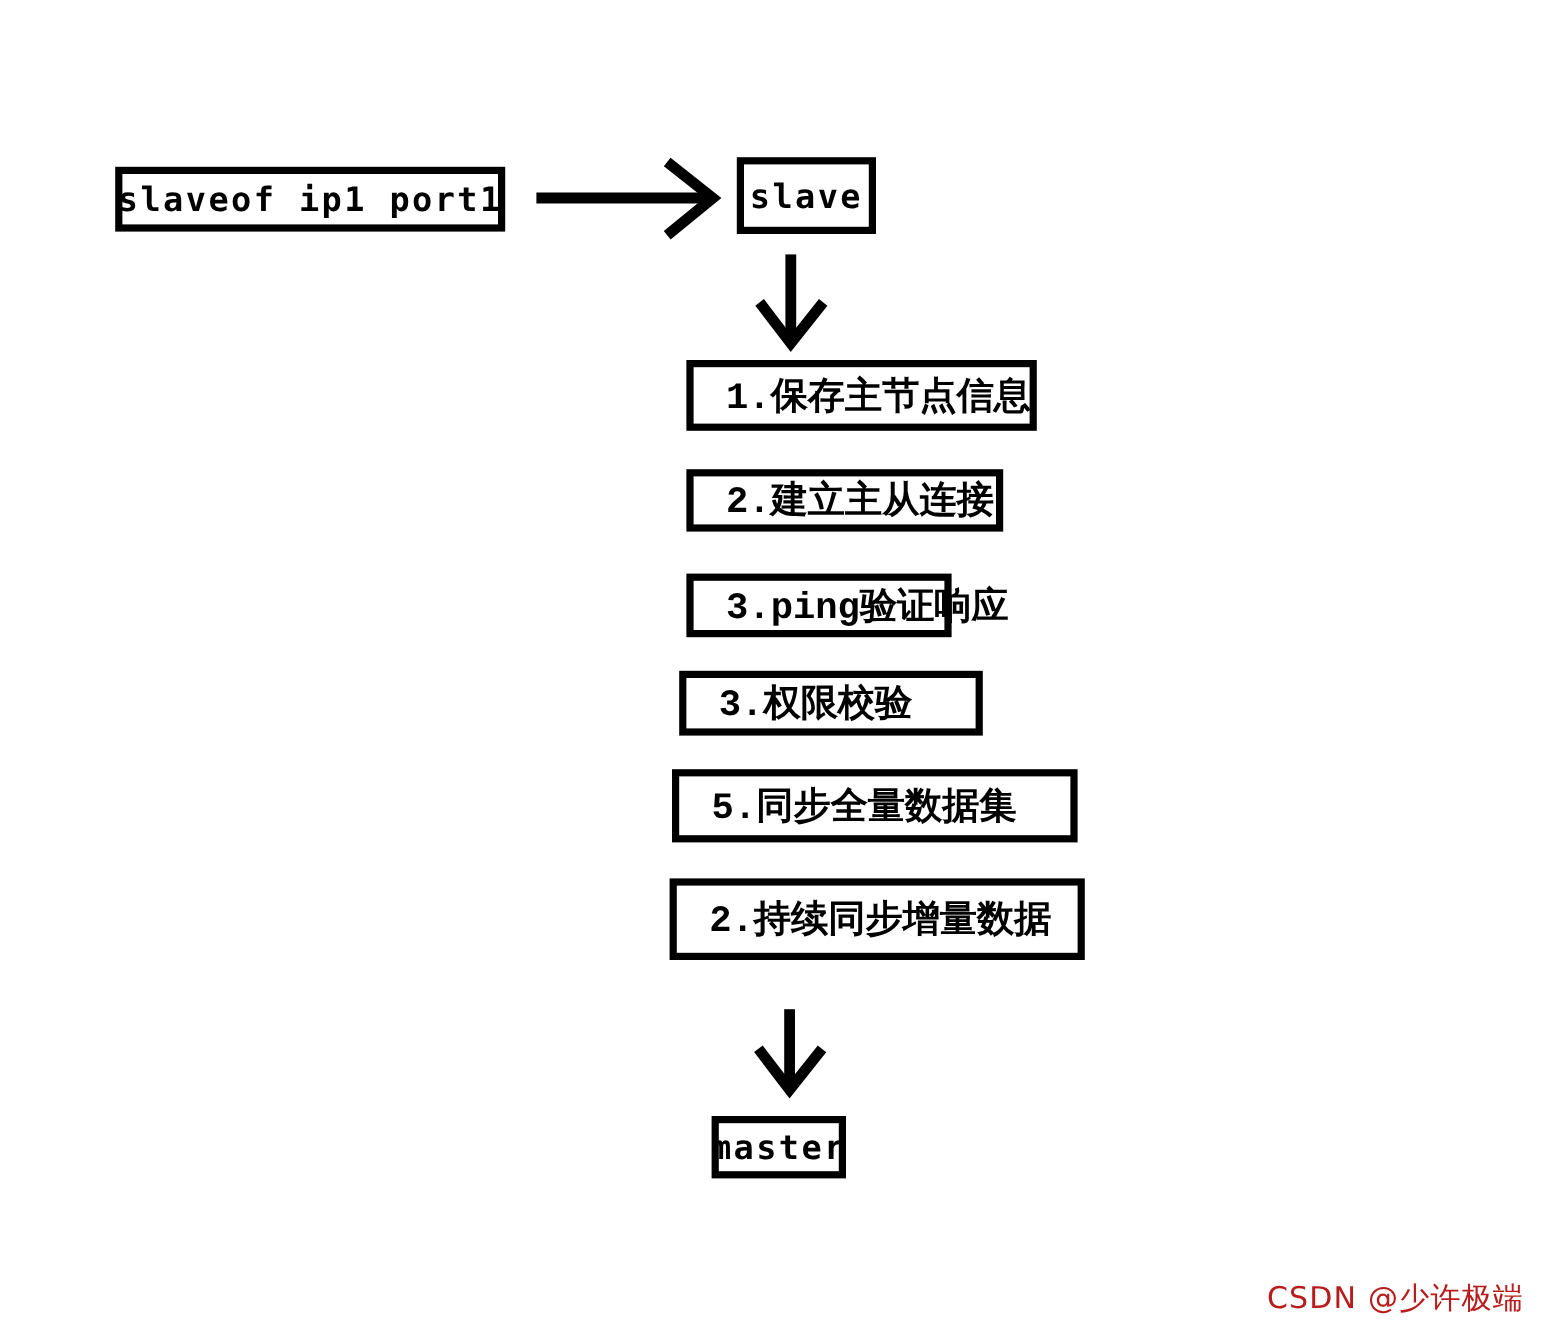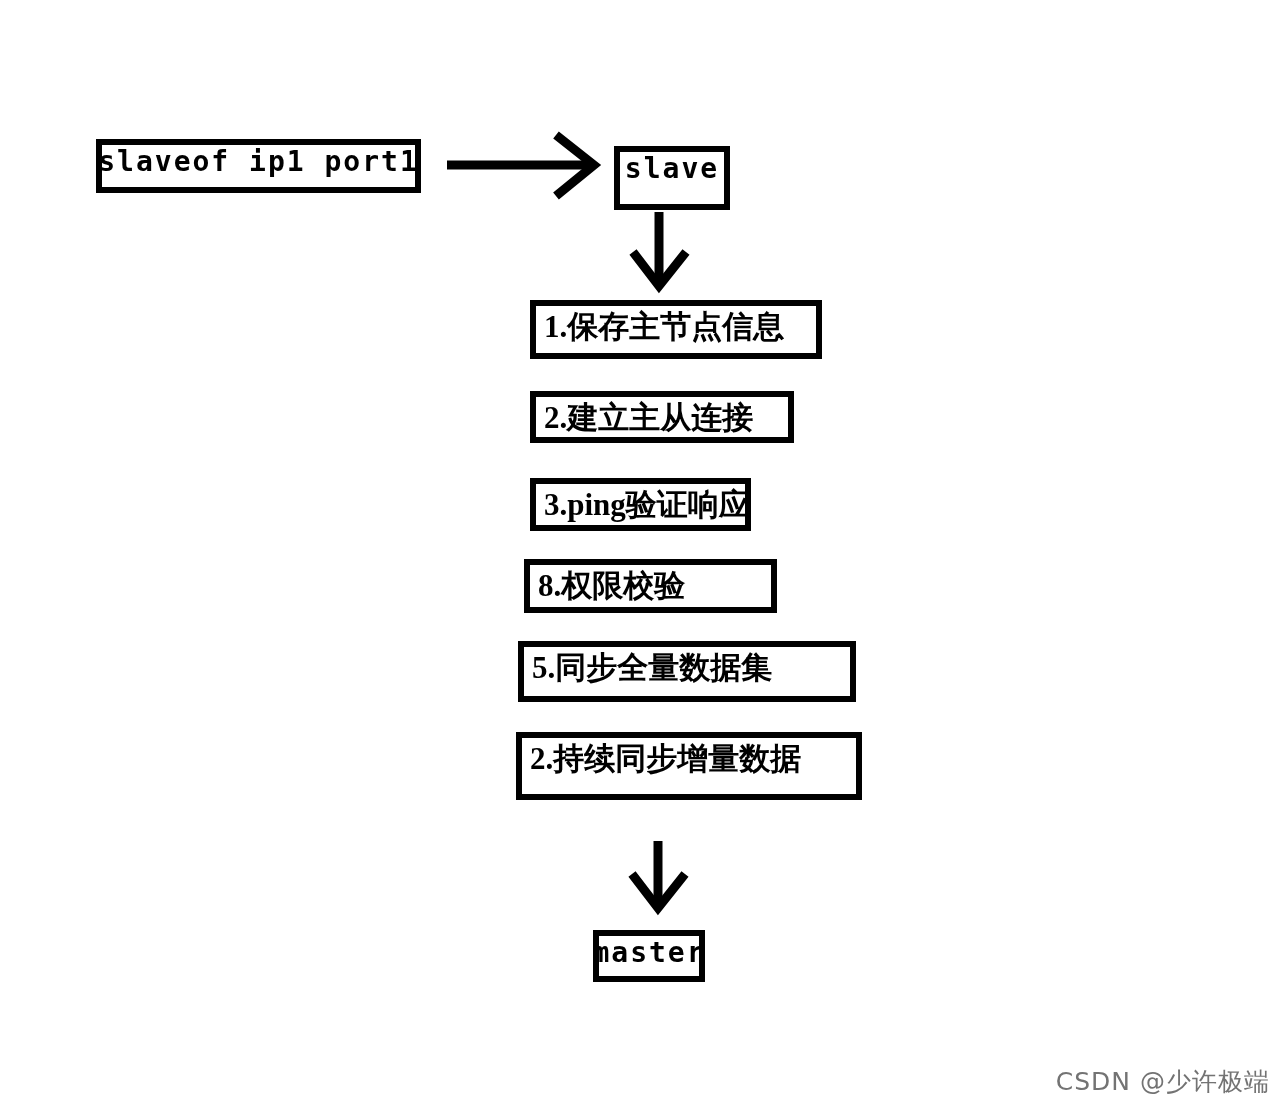--- a/index.html
+++ b/index.html
@@ -20,54 +20,56 @@
     top: 0;
     width: 1288px;
     height: 1116px;
   }
   .node {
     position: absolute;
     box-sizing: border-box;
     background: #ffffff;
     border: 6px solid #000000;
     display: flex;
+    align-items: center;
     color: #000000;
     white-space: nowrap;
   }
   .node.mono {
     font-family: "DejaVu Sans Mono", "Liberation Mono", monospace;
     font-weight: 700;
     letter-spacing: 2px;
     justify-content: center;
   }
   .node.cjk {
-    font-family: Liberation Serif, serif;
+    font-family: Liberation Mono, monospace;
     font-weight: 700;
     justify-content: flex-start;
-    padding-left: 8px;
+    padding-left: 27px;
+    margin-left: 42px;
   }
 
   
   #node-command { left: 96px;  top: 139px; width: 325px; height: 54px;  font-size: 28px; }
-  #node-slave   { left: 614px; top: 146px; width: 116px; height: 64px;  font-size: 28px; }
+  #node-slave   { left: 614px; top: 131px; width: 116px; height: 64px;  font-size: 28px; }
   #node-step-1  { left: 530px; top: 300px; width: 292px; height: 59px;  font-size: 31px; }
   #node-step-2  { left: 530px; top: 391px; width: 264px; height: 52px;  font-size: 31px; }
   #node-step-3  { left: 530px; top: 478px; width: 221px; height: 53px;  font-size: 31px; }
   #node-step-4  { left: 524px; top: 559px; width: 253px; height: 54px;  font-size: 31px; }
   #node-step-5  { left: 518px; top: 641px; width: 338px; height: 61px;  font-size: 31px; }
   #node-step-6  { left: 516px; top: 732px; width: 346px; height: 68px;  font-size: 31px; }
   #node-master  { left: 593px; top: 930px; width: 112px; height: 52px;  font-size: 28px; }
 
   .watermark {
     position: absolute;
     right: 18px;
     bottom: 18px;
     font-family: "DejaVu Sans", "Liberation Sans", sans-serif;
     font-size: 25px;
-    color: #737373;
+    color: #b91c1c;
     letter-spacing: 1px;
     user-select: none;
   }
   svg.edges {
     position: absolute;
     left: 0;
     top: 0;
     width: 1288px;
     height: 1116px;
     pointer-events: none;
@@ -116,21 +118,21 @@
 
   <div class="node cjk" id="node-step-2">
     <span>2.建立主从连接</span>
   </div>
 
   <div class="node cjk" id="node-step-3">
     <span>3.ping验证响应</span>
   </div>
 
   <div class="node cjk" id="node-step-4">
-    <span>8.权限校验</span>
+    <span>3.权限校验</span>
   </div>
 
   <div class="node cjk" id="node-step-5">
     <span>5.同步全量数据集</span>
   </div>
 
   <div class="node cjk" id="node-step-6">
     <span>2.持续同步增量数据</span>
   </div>
 

